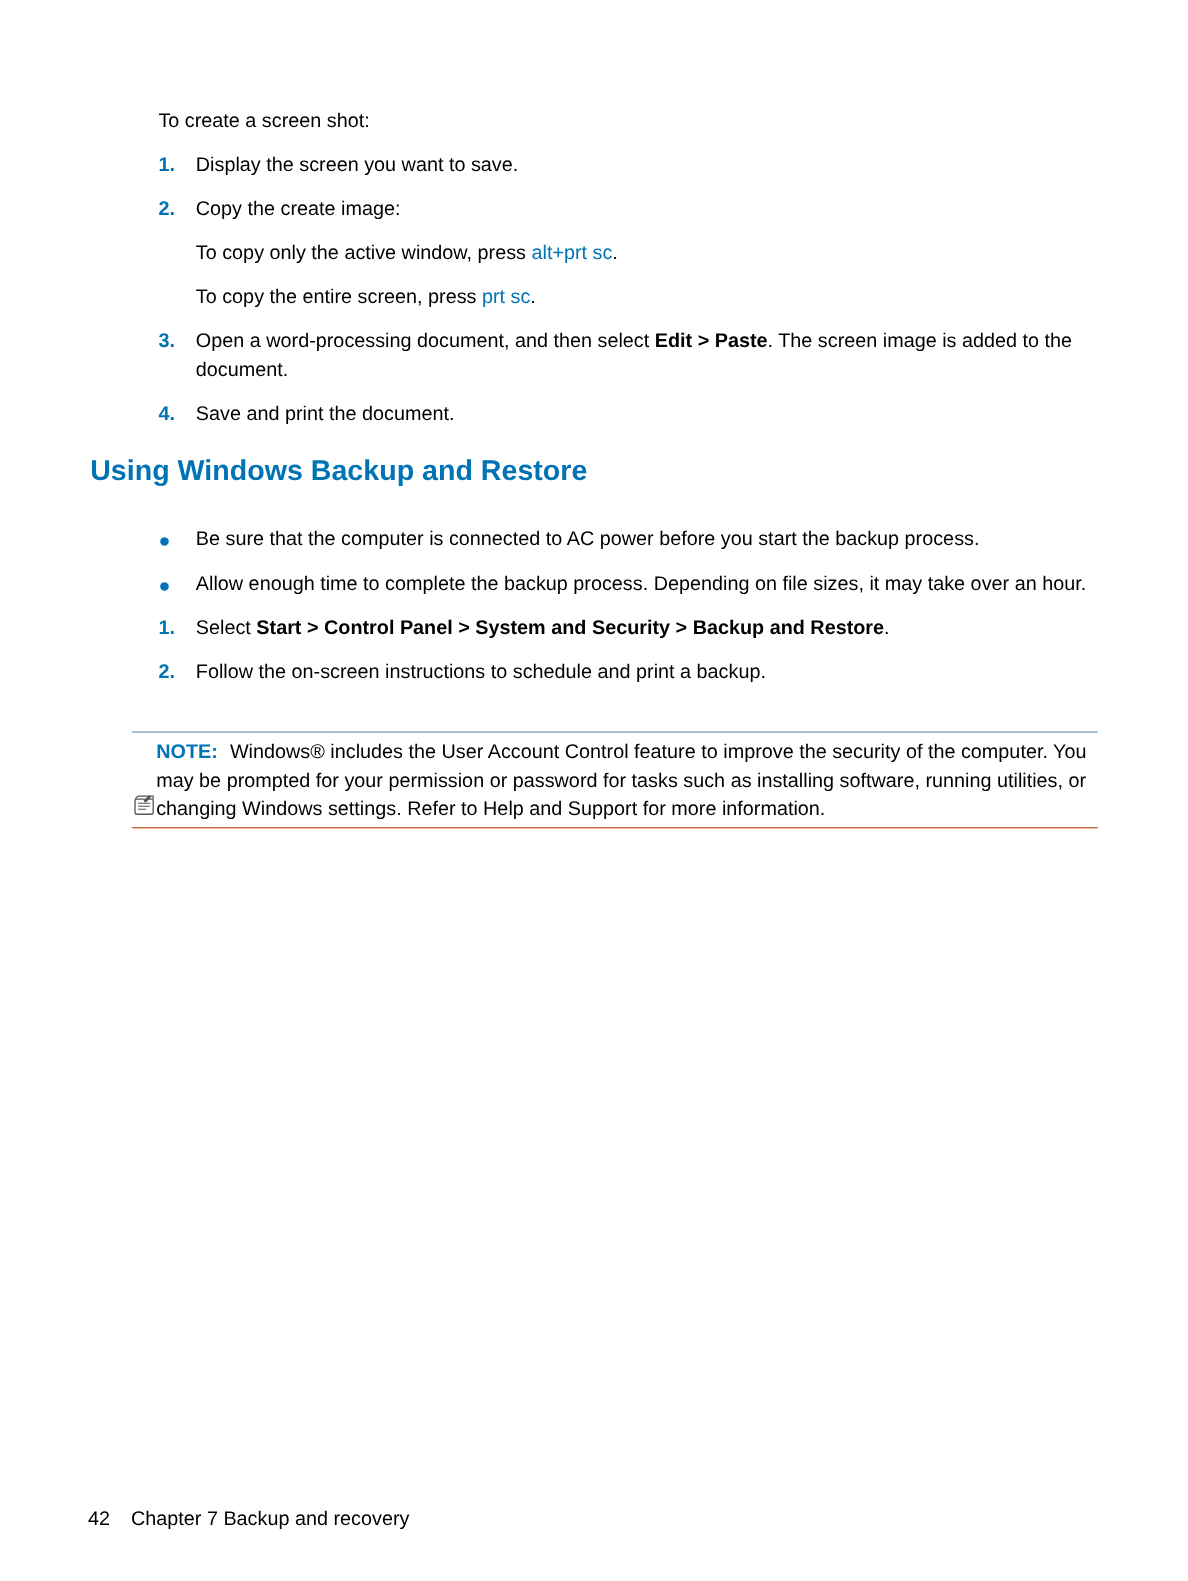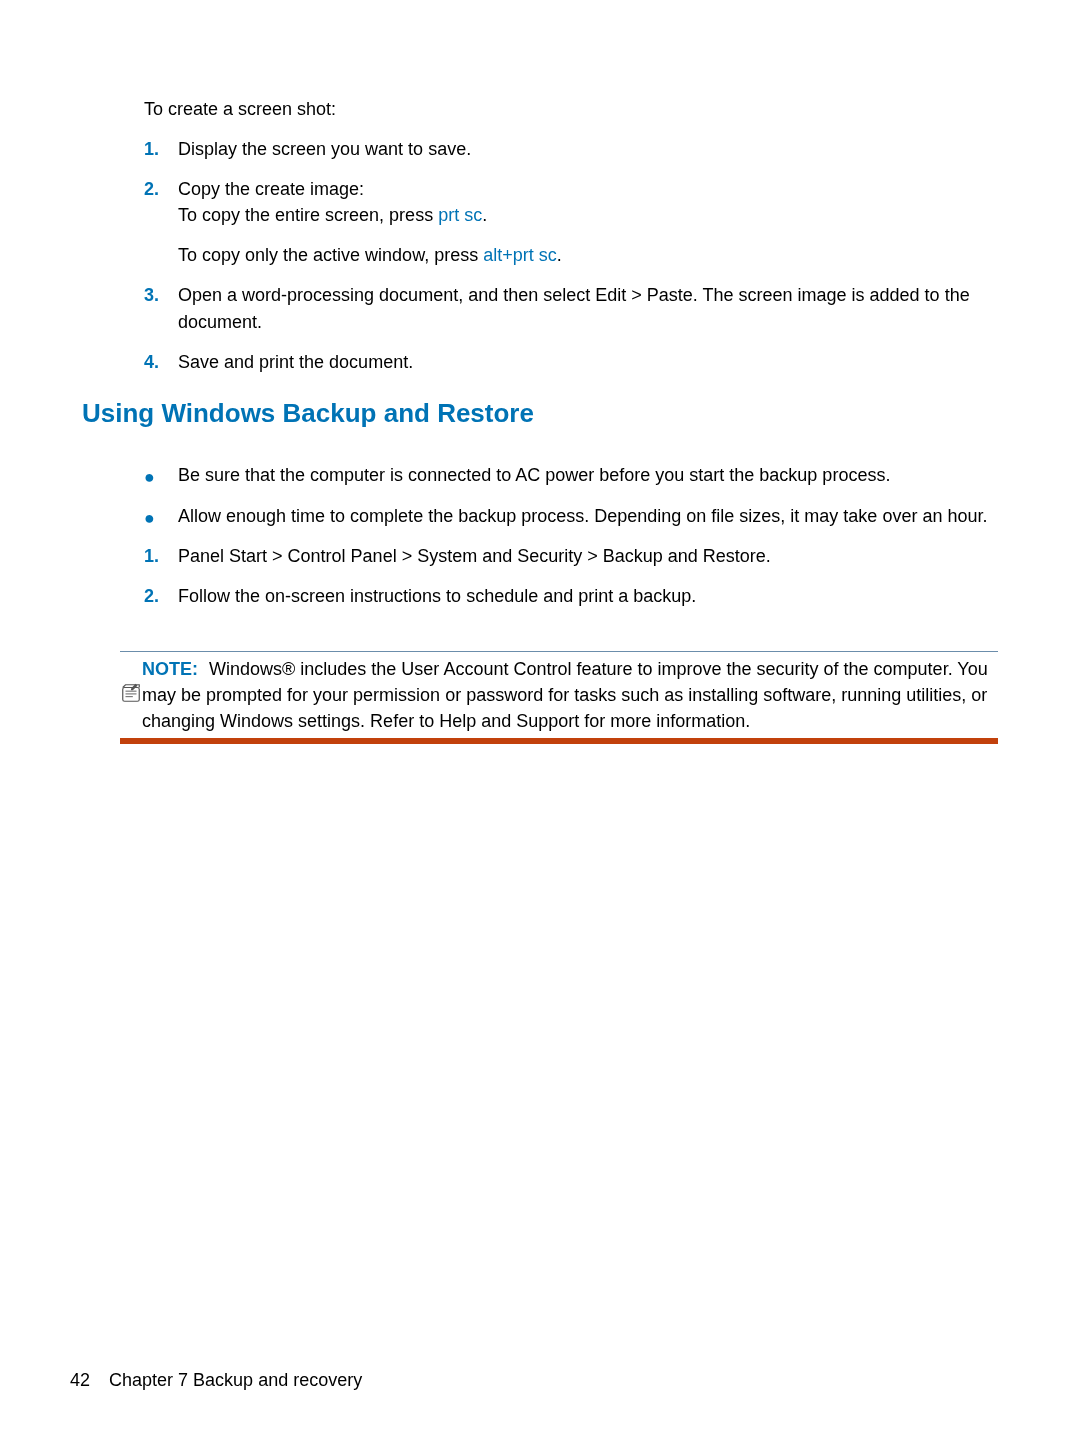--- a/index.html
+++ b/index.html
@@ -75,50 +75,50 @@
       color: #0073B5;
     }
     .heading-h2 {
       color: #0073B5;
       font-size: 26px;
       font-weight: bold;
       margin-top: 20px;
       margin-bottom: 30px;
     }
     .bold {
-      font-weight: normal;
+      font-weight: bold;
     }
     .note-box {
       border-top: 1px solid #6b8dab;
-      border-bottom: 6px solid #c2410c;
+      border-bottom: 1px solid #c2410c;
       padding: 4px 0 4px 0;
       margin-left: 38px;
       margin-right: 0;
       display: flex;
-      align-items: center;
+      align-items: flex-end;
       margin-top: 42px;
     }
     .note-icon {
       flex-shrink: 0;
       margin-right: 0;
       position: relative;
       top: 2px;
     }
     .note-label {
       color: #0073B5;
       font-weight: bold;
       margin-right: 6px;
     }
     .note-content {
       flex: 1;
     }
     .footer {
       position: absolute;
       bottom: 44px;
-      left: 70px;
+      left: 80px;
       font-size: 18px;
     }
     .page-number {
       margin-right: 14px;
     }
   </style>
 </head>
 <body>
 
 <div class="page">
@@ -128,25 +128,25 @@
   <ol class="ordered-list indent-1">
     <li>
       <span class="list-number">1.</span>
       <div class="list-content">Display the screen you want to save.</div>
     </li>
     <li style="display:block;">
       <div style="display:flex;align-items:baseline;">
         <span class="list-number">2.</span>
         <div class="list-content">Copy the create image:</div>
       </div>
+      <p class="sub-indent" style="margin-top:14px;">
+        <span>To copy only the active window, press </span><span class="key-combo">alt</span><span class="plus-sign">+</span><span class="key-combo">prt sc</span><span>.</span>
+      </p>
       <p class="sub-indent">
         <span>To copy the entire screen, press </span><span class="key-combo">prt sc</span><span>.</span>
-      </p>
-      <p class="sub-indent" style="margin-top:14px;">
-        <span>To copy only the active window, press </span><span class="key-combo">alt</span><span class="plus-sign">+</span><span class="key-combo">prt sc</span><span>.</span>
       </p>
     </li>
     <li>
       <span class="list-number">3.</span>
       <div class="list-content">
         <span>Open a word-processing document, and then select </span><span class="bold">Edit &gt; Paste</span><span>. The screen image is added to the document.</span>
       </div>
     </li>
     <li>
       <span class="list-number">4.</span>
@@ -166,21 +166,21 @@
       <span class="bullet-marker">●</span>
       <div class="list-content">Allow enough time to complete the backup process. Depending on file sizes, it may take over an hour.</div>
     </li>
   </ul>
 
 
   <ol class="ordered-list indent-1">
     <li>
       <span class="list-number">1.</span>
       <div class="list-content">
-        <span>Panel </span><span class="bold">Start &gt; Control Panel &gt; System and Security &gt; Backup and Restore</span><span>.</span>
+        <span>Select </span><span class="bold">Start &gt; Control Panel &gt; System and Security &gt; Backup and Restore</span><span>.</span>
       </div>
     </li>
     <li>
       <span class="list-number">2.</span>
       <div class="list-content">Follow the on-screen instructions to schedule and print a backup.</div>
     </li>
   </ol>
 
   <div class="note-box">
     <span class="note-icon">

